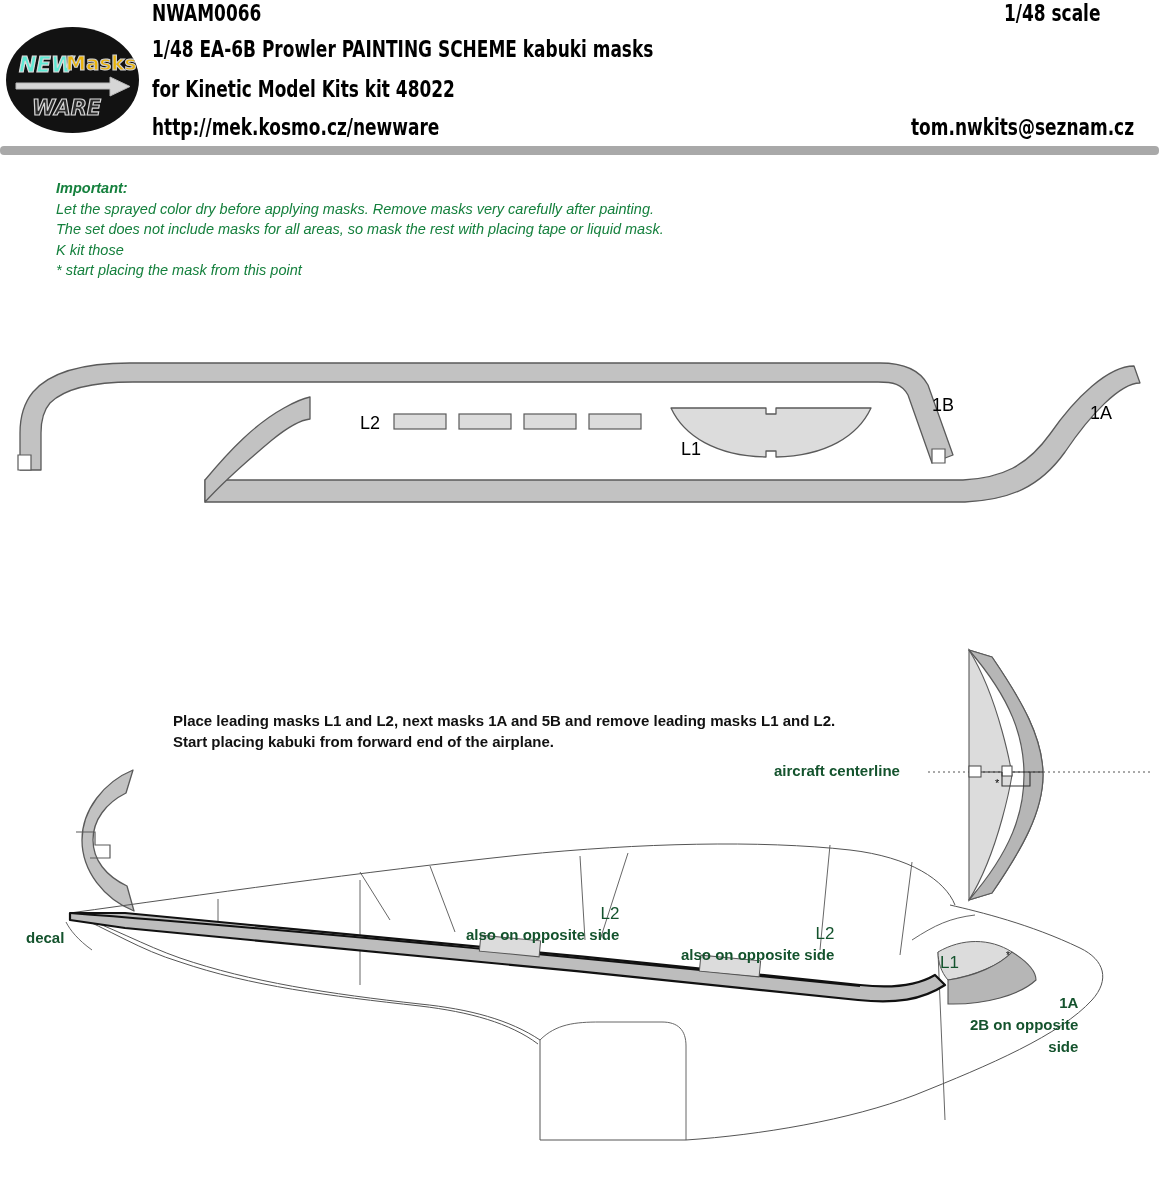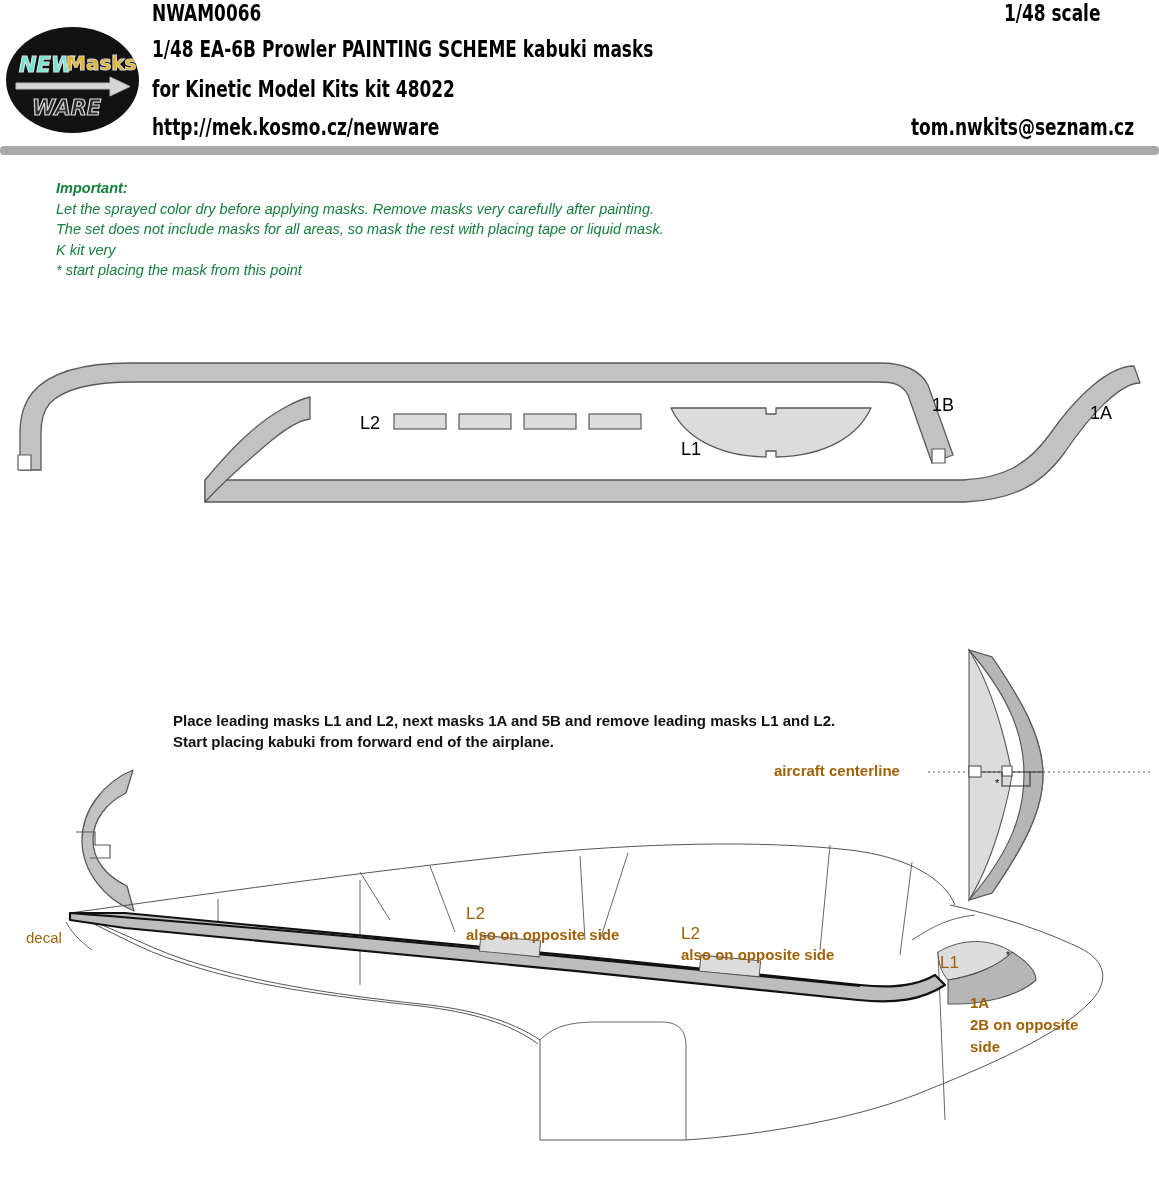--- a/index.html
+++ b/index.html
@@ -98,25 +98,26 @@
   
   .diagram {
     position: absolute;
     left: 0; top: 0;
     width: 1159px; height: 1178px;
     pointer-events: none;
   }
   .lbl {
     position: absolute;
     font-size: 17px;
-    color: #a16207;
+    color: #14532d;
     white-space: nowrap;
     line-height: 21px;
-  }
-  .lbl.bold { font-weight: normal; }
+    text-align: right;
+  }
+  .lbl.bold { font-weight: bold; }
 
   #mid-instr {
     position: absolute; left: 173px; top: 710px;
     font-size: 15px; font-weight: bold;
     line-height: 21px; color: #111;
   }
 </style>
 </head>
 <body>
 
@@ -138,21 +139,21 @@
   <div class="hdr-line" id="hdr-scale">1/48 scale</div>
   <div class="hdr-line" id="hdr-mail">tom.nwkits@seznam.cz</div>
 
   <div id="hrule"></div>
 </div>
 
 <div id="important">
   <div class="imp-head">Important:</div>
   <div>Let the sprayed color dry before applying masks. Remove masks very carefully after painting.</div>
   <div>The set does not include masks for all areas, so mask the rest with placing tape or liquid mask.</div>
-  <div>K kit very</div>
+  <div>K kit those</div>
   <div>*  start placing the mask from this point</div>
 </div>
 
 <svg class="diagram" id="sheet-svg" viewBox="0 0 1159 1178">
 
   <path d="M1140,383 C1120,383 1090,415 1065,452 C1040,487 1010,500 965,502
            L205,502 L205,480 L963,480 C1002,478 1027,466 1050,434
            C1075,398 1108,366 1134,366 Z" fill="#c2c2c2" stroke="#5a5a5a" stroke-width="1.3" stroke-linejoin="round"></path>
 
   <path d="M205,502 L205,480 C230,450 255,424 284,408

